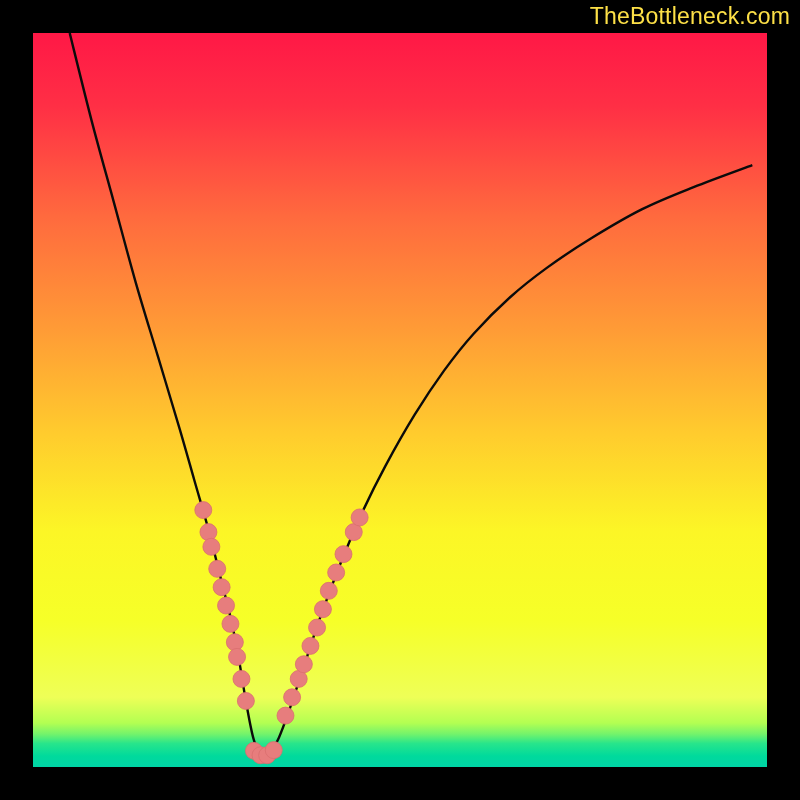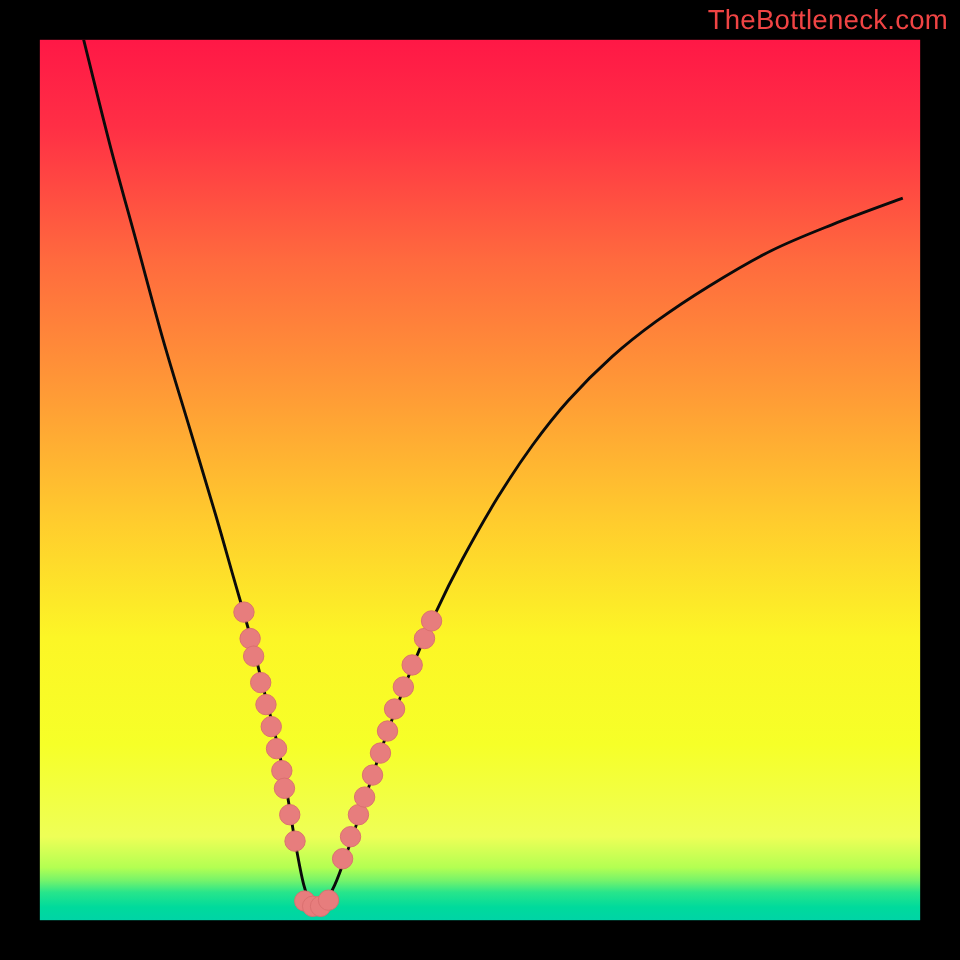--- a/index.html
+++ b/index.html
@@ -8,21 +8,21 @@
     width: 800px;
     height: 800px;
     overflow: hidden;
     background: #000;
     font-family: Arial, Helvetica, sans-serif;
   }
   .watermark-holder {
     position: absolute;
     top: 0;
     right: 0;
-    color: #ef4444;
+    color: #fde047;
     font-size: 23px;
     font-weight: 400;
     padding: 3px 10px 0 0;
     letter-spacing: 0.2px;
     z-index: 5;
   }
   .frame {
     position: absolute;
     background: #000;
     box-sizing: border-box;

